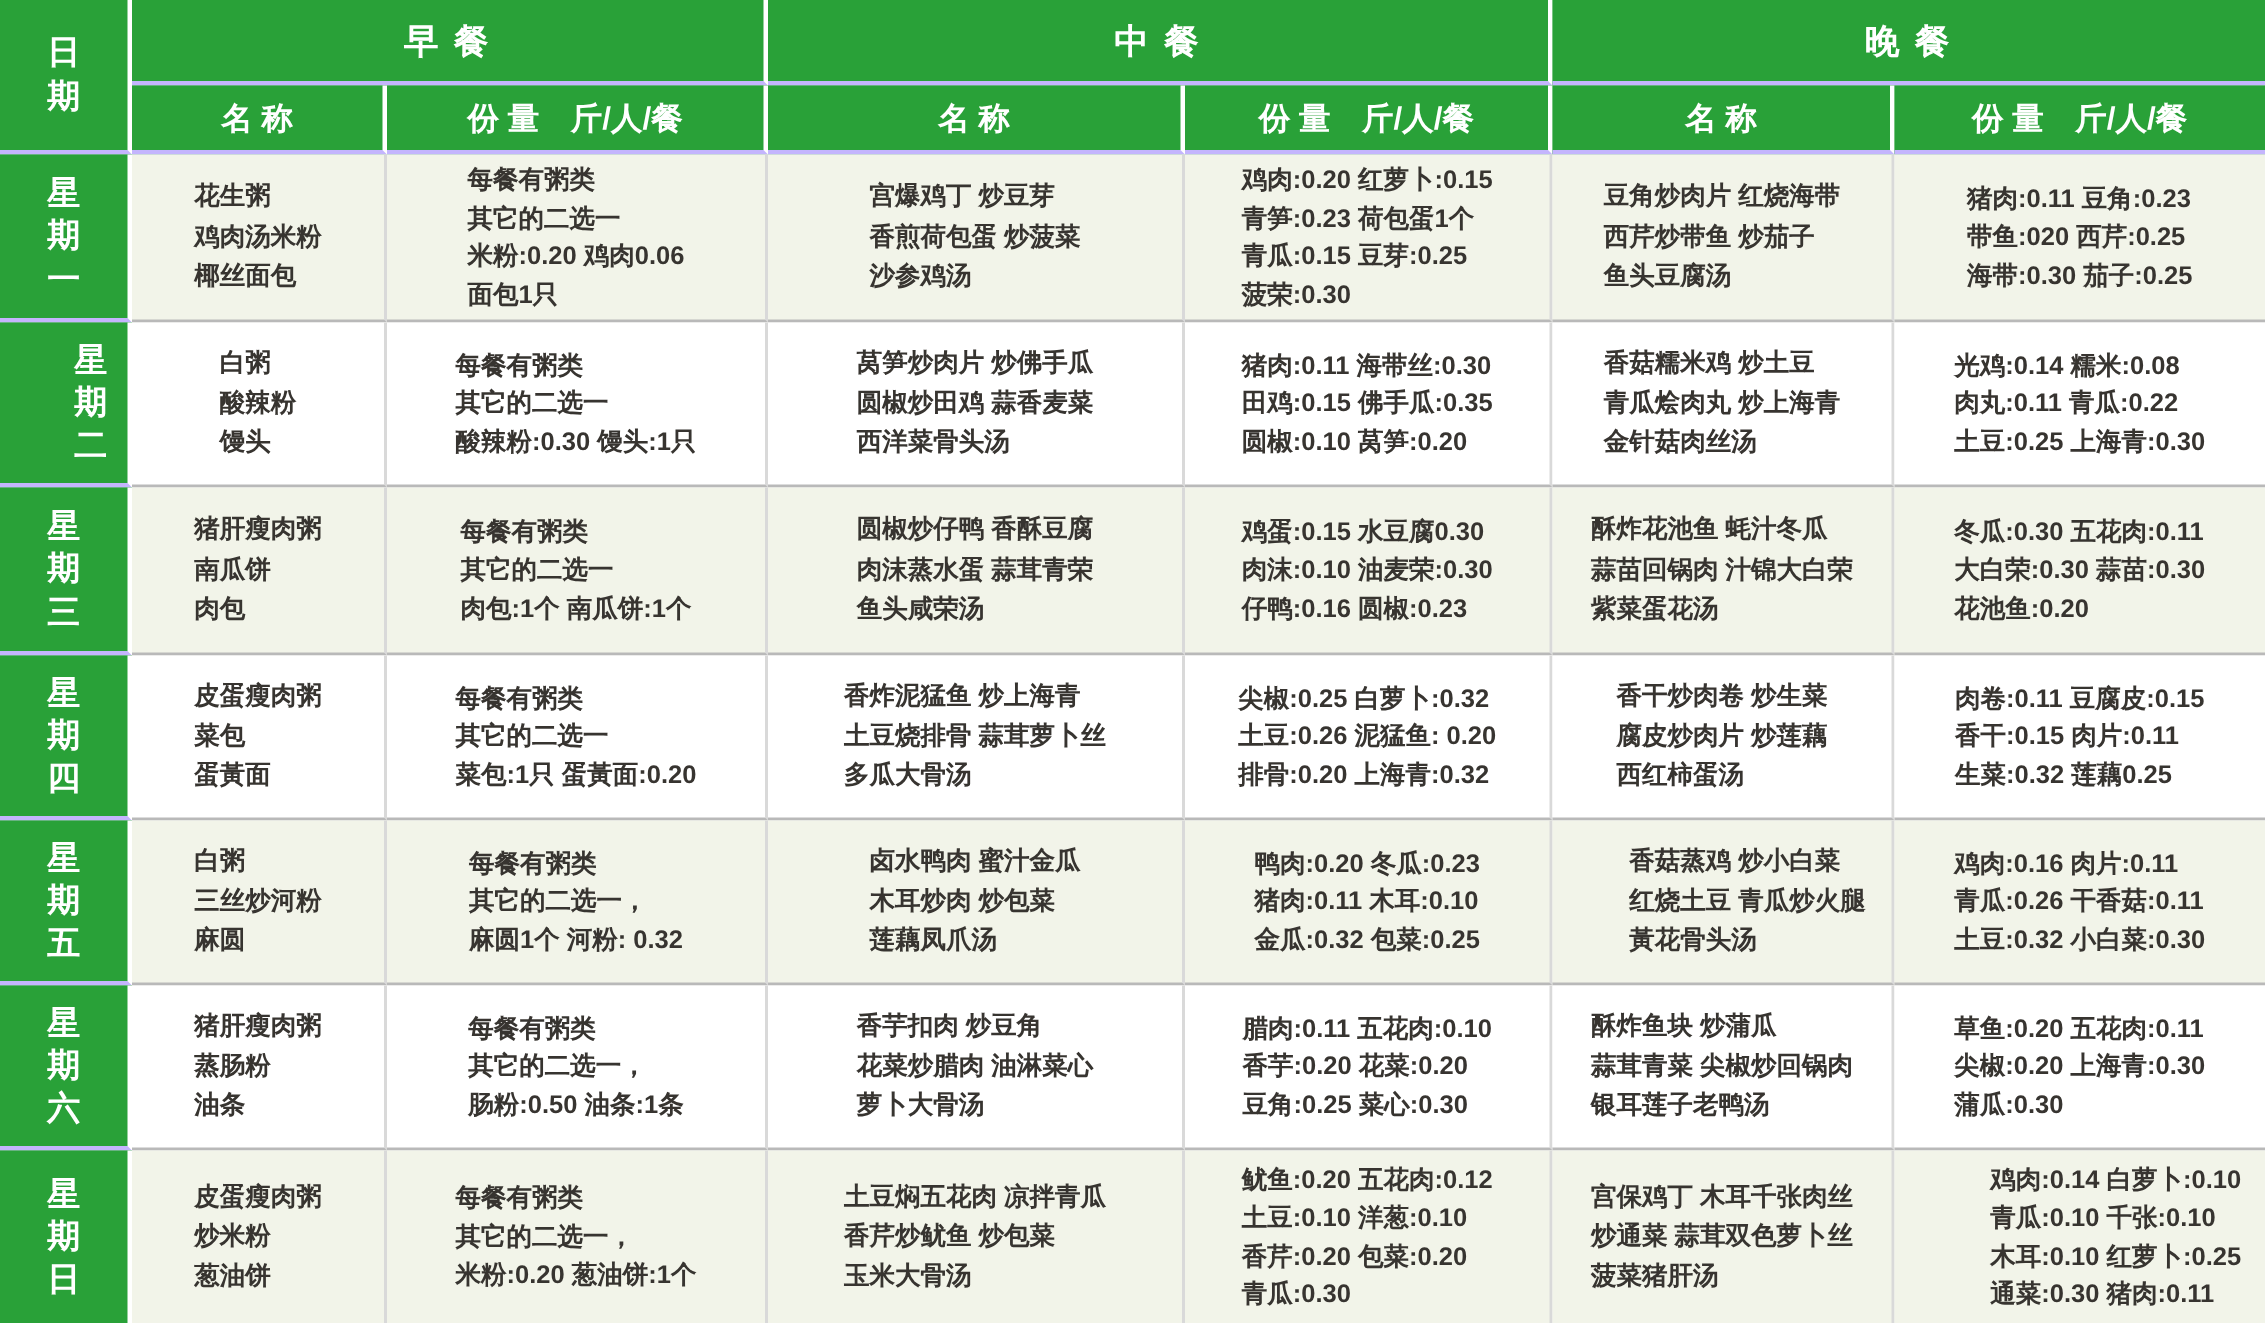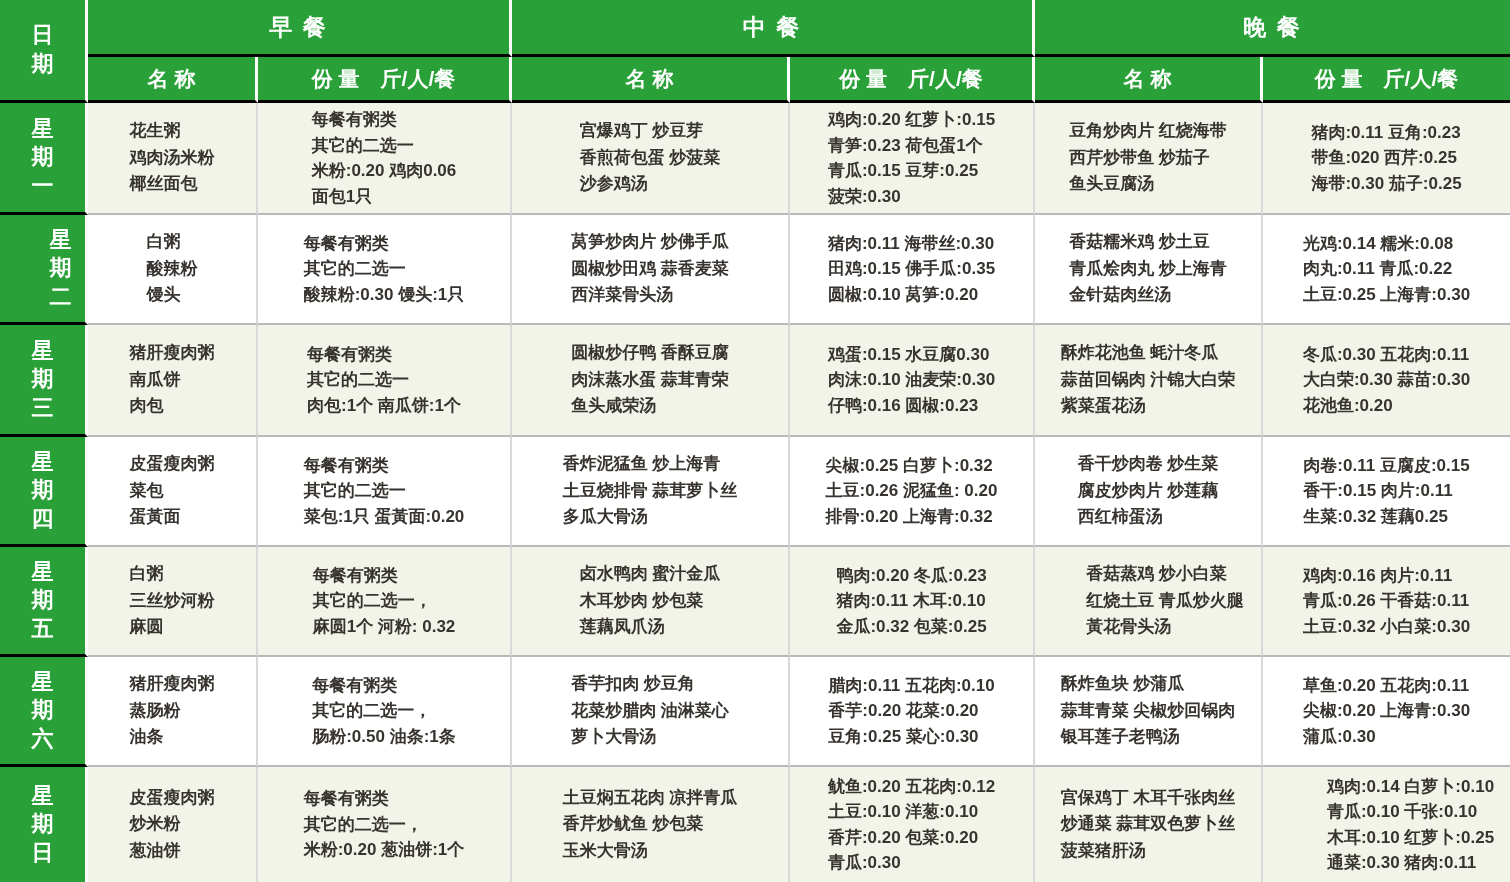--- a/index.html
+++ b/index.html
@@ -11,21 +11,21 @@
     font-family:"Liberation Sans","DejaVu Sans",sans-serif;
     background:#ffffff;
     box-sizing:border-box;
   }
   .cell{
     display:flex;align-items:center;justify-content:center;
     box-sizing:border-box;overflow:hidden;
   }
   .green{
     background:#29a138;color:#ffffff;
-    border-right:3px solid #ffffff;border-bottom:3px solid #000000;
+    border-right:3px solid #ffffff;border-bottom:3px solid #c4b5fd;
   }
   .green.last-col{border-right:none;}
   .green.last-row{border-bottom:none;}
   .meal-header{font-size:23px;font-weight:700;letter-spacing:2px;}
   .sub-header{font-size:21px;font-weight:700;}
   .v-label{
     width:1.15em;word-break:break-all;line-height:1.3;text-align:center;
     font-size:22px;font-weight:700;color:#ffffff;white-space:normal;
   }
   .body-cell{

